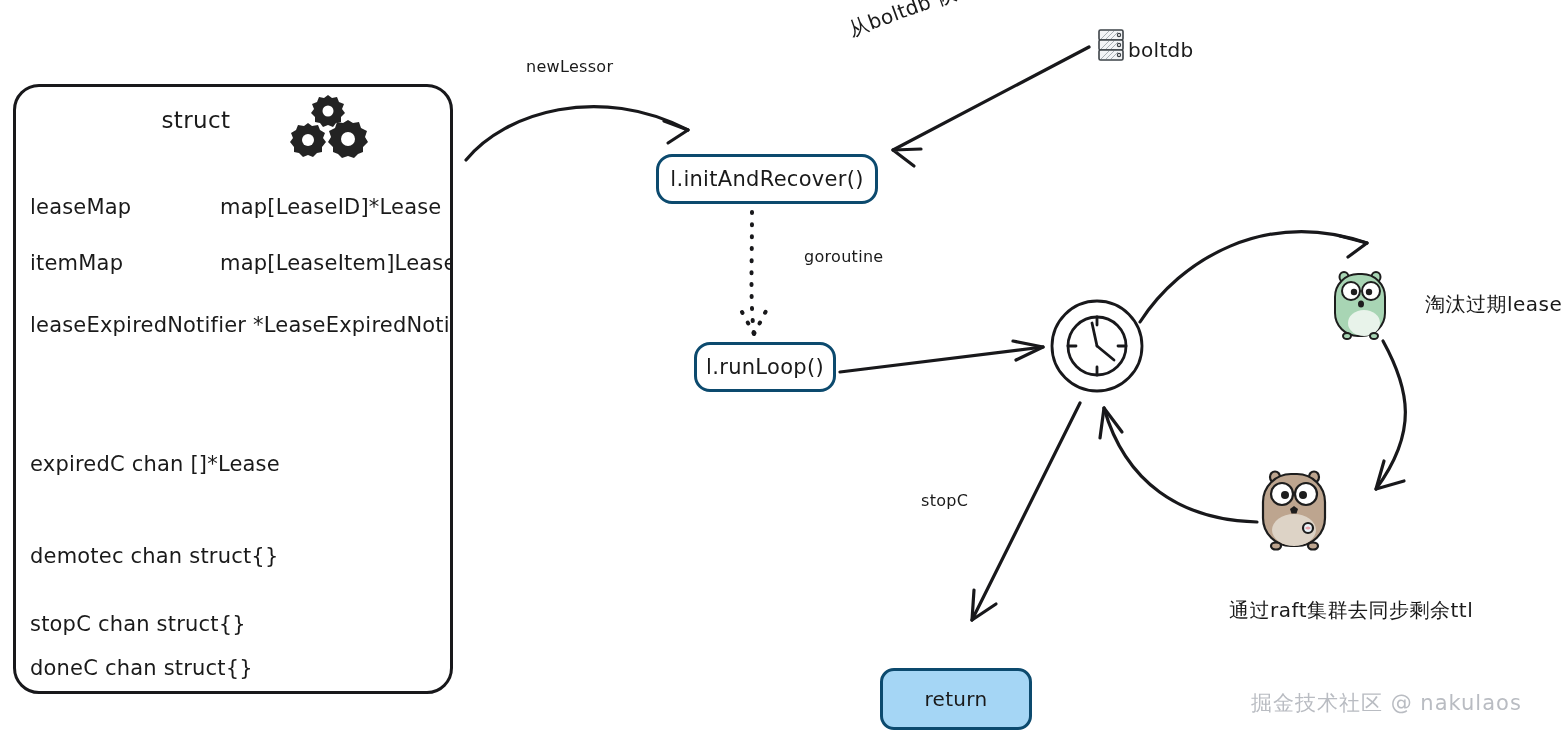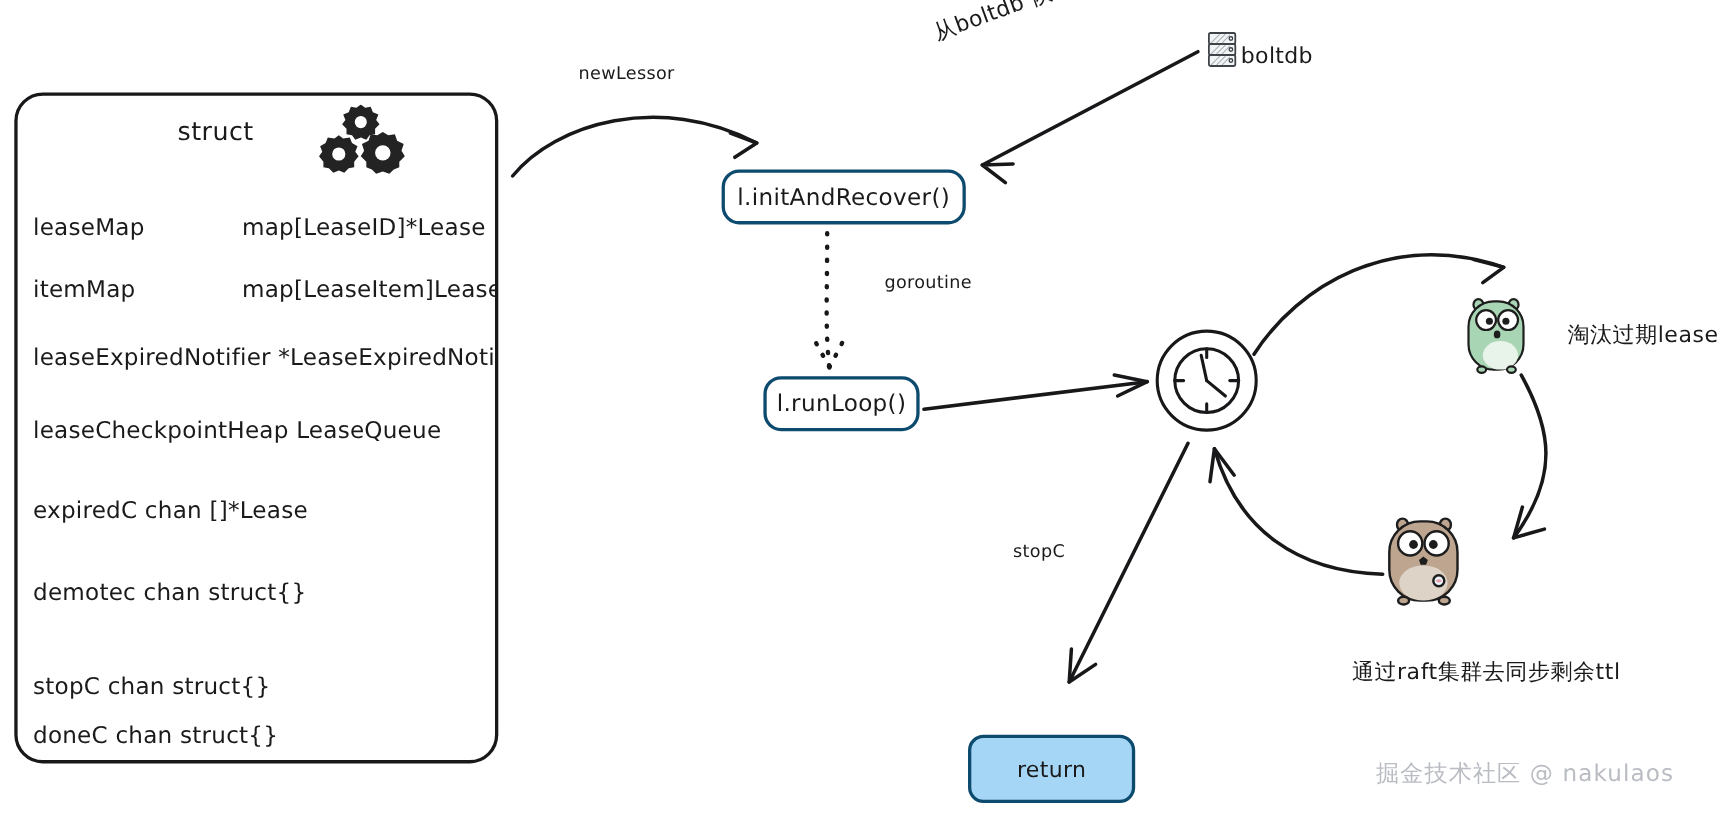--- a/index.html
+++ b/index.html
@@ -263,27 +263,24 @@
 
     <div class="field-row two-col" style="top:108px">
       <span class="field-name">leaseMap</span><span class="field-type">map[LeaseID]*Lease</span>
     </div>
     <div class="field-row two-col" style="top:164px">
       <span class="field-name">itemMap</span><span class="field-type">map[LeaseItem]LeaseID</span>
     </div>
     <div class="field-row" style="top:226px">
       <span class="field-name">leaseExpiredNotifier *LeaseExpiredNotifier</span>
     </div>
-    <div class="field-row" style="top:292px">
-      <span class="field-name">leaseCheckpointHeap  LeaseQueue</span>
-    </div>
     <div class="field-row" style="top:365px">
       <span class="field-name">expiredC chan []*Lease</span>
     </div>
-    <div class="field-row" style="top:439px">
+    <div class="field-row" style="top:457px">
       <span class="field-name">demotec chan struct{}</span>
     </div>
     <div class="field-row" style="top:525px">
       <span class="field-name"> stopC chan struct{}</span>
     </div>
     <div class="field-row" style="top:569px">
       <span class="field-name">doneC chan struct{}</span>
     </div>
   </div>
 

